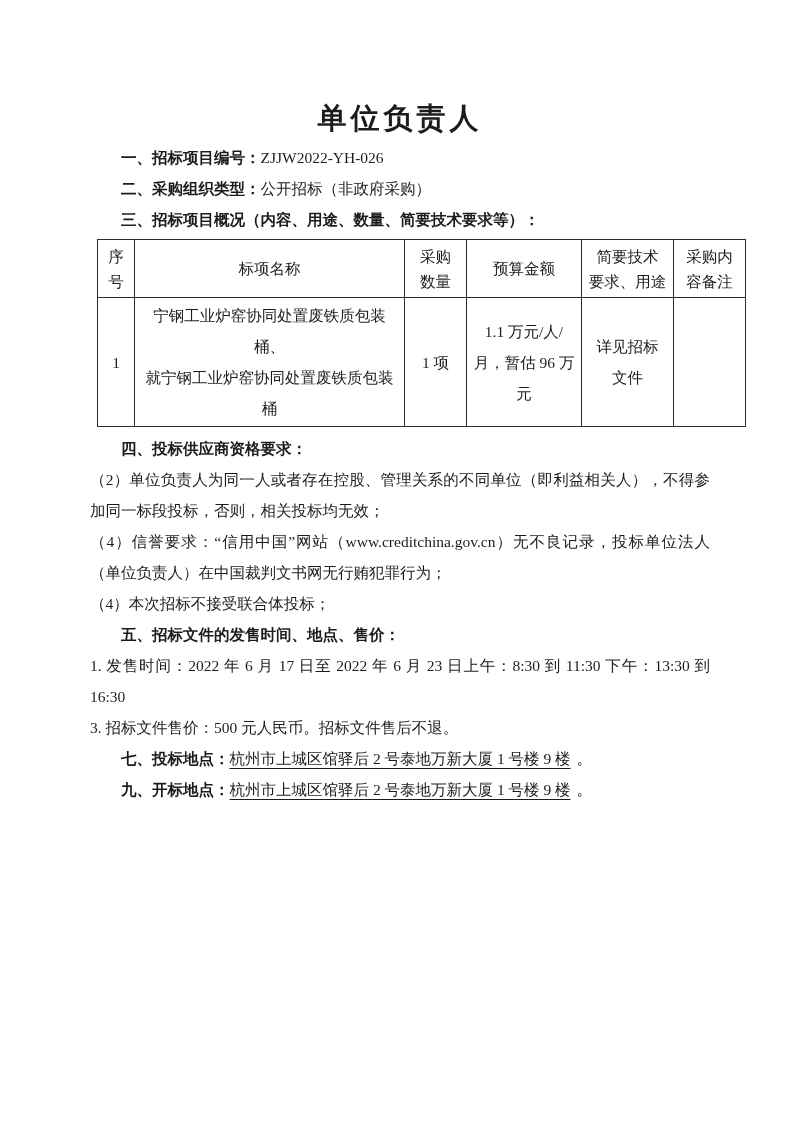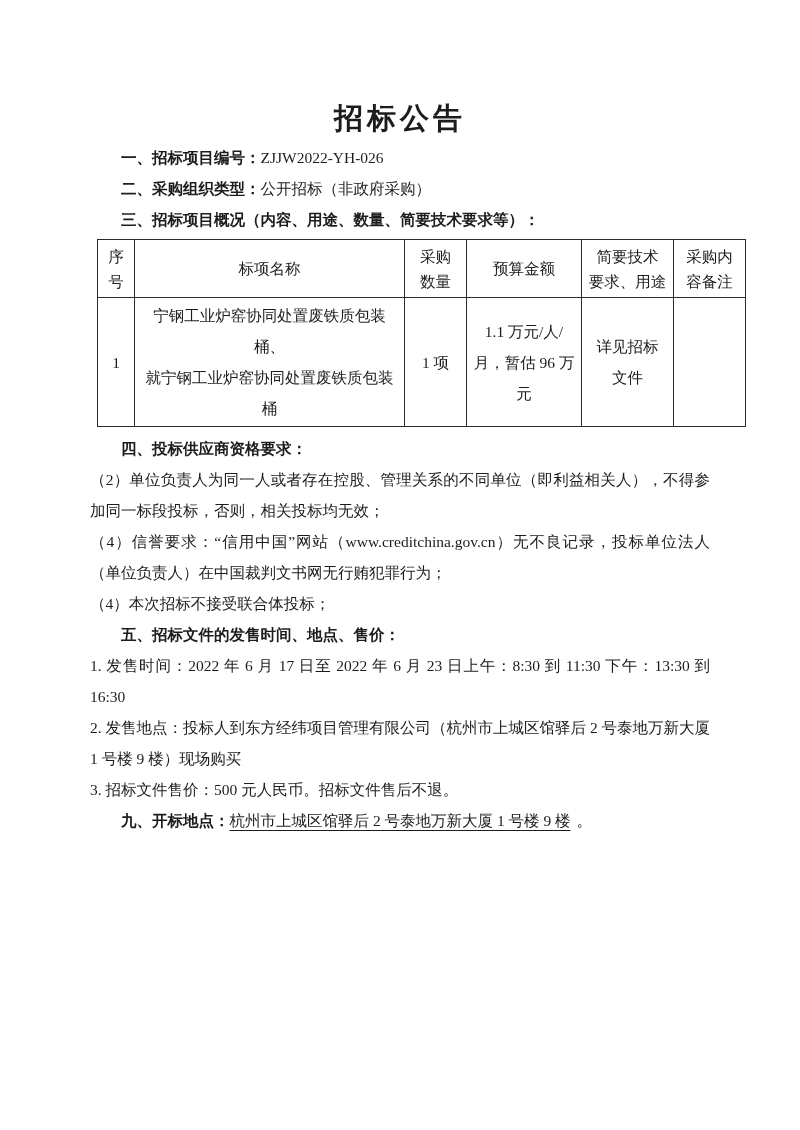--- a/index.html
+++ b/index.html
@@ -58,21 +58,21 @@
   tr.row { height: 66px; }
   tr.row td { line-height: 31px; }
   td.cell-name { font-weight: bold; }
   .sec-group { margin: 0; }
 </style>
 </head>
 <body>
 
 <div class="doc">
 
-  <h1 class="doc-title">招标公告</h1>
+  <h1 class="doc-title">单位负责人</h1>
 
 
   <p class="para indent2"><b>一、招标项目编号：</b><span>ZJJW2022-YH-026</span></p>
 
   <p class="para indent2"><b>二、采购组织类型：</b><span>公开招标（非政府采购）</span></p>
 
   <p class="para indent2"><b>三、招标项目概况（内容、用途、数量、简要技术要求等）：</b></p>
 
   <table class="project-table">
     <tbody>
@@ -105,22 +105,22 @@
   <div class="sec-group" style="margin-top:6px">
     <p class="para indent2"><b>四、投标供应商资格要求：</b></p>
     <p class="para">（2）单位负责人为同一人或者存在控股、管理关系的不同单位（即利益相关人），不得参加同一标段投标，否则，相关投标均无效；</p>
     <p class="para">（4）信誉要求：“信用中国”网站（www.creditchina.gov.cn）无不良记录，投标单位法人（单位负责人）在中国裁判文书网无行贿犯罪行为；</p>
     <p class="para">（4）本次招标不接受联合体投标；</p>
   </div>
 
   <div class="sec-group">
     <p class="para indent2"><b>五、招标文件的发售时间、地点、售价：</b></p>
     <p class="para">1. 发售时间：2022 年 6 月 17 日至 2022 年 6 月 23 日上午：8:30 到 11:30 下午：13:30 到 16:30</p>
-    <p class="para">2. 发售地点：投标人到东方经纬项目管理有限公司（杭州市上城区馆驿后 2 号泰地万新大厦 1 号楼 9 楼）现场购买</p>
     <p class="para">3. 招标文件售价：500 元人民币。招标文件售后不退。</p>
   </div>
 
 
+  <p class="para indent2"><b>七、投标地点：</b><span class="u">杭州市上城区馆驿后 2 号泰地万新大厦 1 号楼 9 楼</span><span>。</span></p>
 
 
   <p class="para indent2"><b>九、开标地点：</b><span class="u">杭州市上城区馆驿后 2 号泰地万新大厦 1 号楼 9 楼</span><span>。</span></p>
 
 </div>
 
 </body></html>

